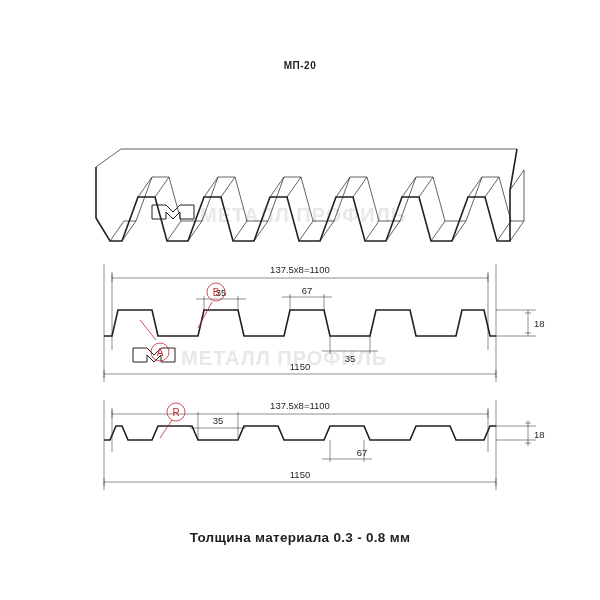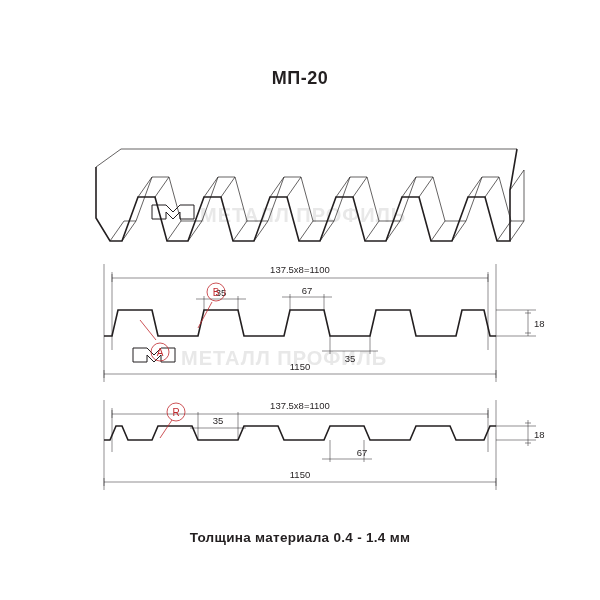--- a/index.html
+++ b/index.html
@@ -28,23 +28,23 @@
     width: 600px;
     text-align: center;
   }
   .title {
     font-size: 30px;
     font-weight: bold;
     letter-spacing: 0.5px;
     line-height: 34px;
   }
   .subtitle {
-    font-size: 18px;
+    font-size: 10px;
     font-weight: bold;
-    margin-top: 20px;
+    margin-top: 12px;
     letter-spacing: 0.5px;
   }
   .footer-note {
     position: absolute;
     left: 0;
     top: 530px;
     width: 600px;
     text-align: center;
     font-size: 13.5px;
     font-weight: bold;
@@ -324,15 +324,15 @@
       <path class="vthin" d="M322,459 L372,459"></path>
       <text class="dim-text" x="362" y="456" text-anchor="middle">67</text>
 
       <path class="red" d="M160,438 L172,420"></path>
       <circle class="red" cx="176" cy="412" r="9"></circle>
       <text class="lbl-text" x="176" y="416" text-anchor="middle">R</text>
     </g>
 
   </svg>
 
-  <div class="footer-note">Толщина материала 0.4 - 1.4 мм</div>
+  <div class="footer-note">Толщина материала 0.3 - 0.8 мм</div>
 
 </div>
 
 </body></html>

